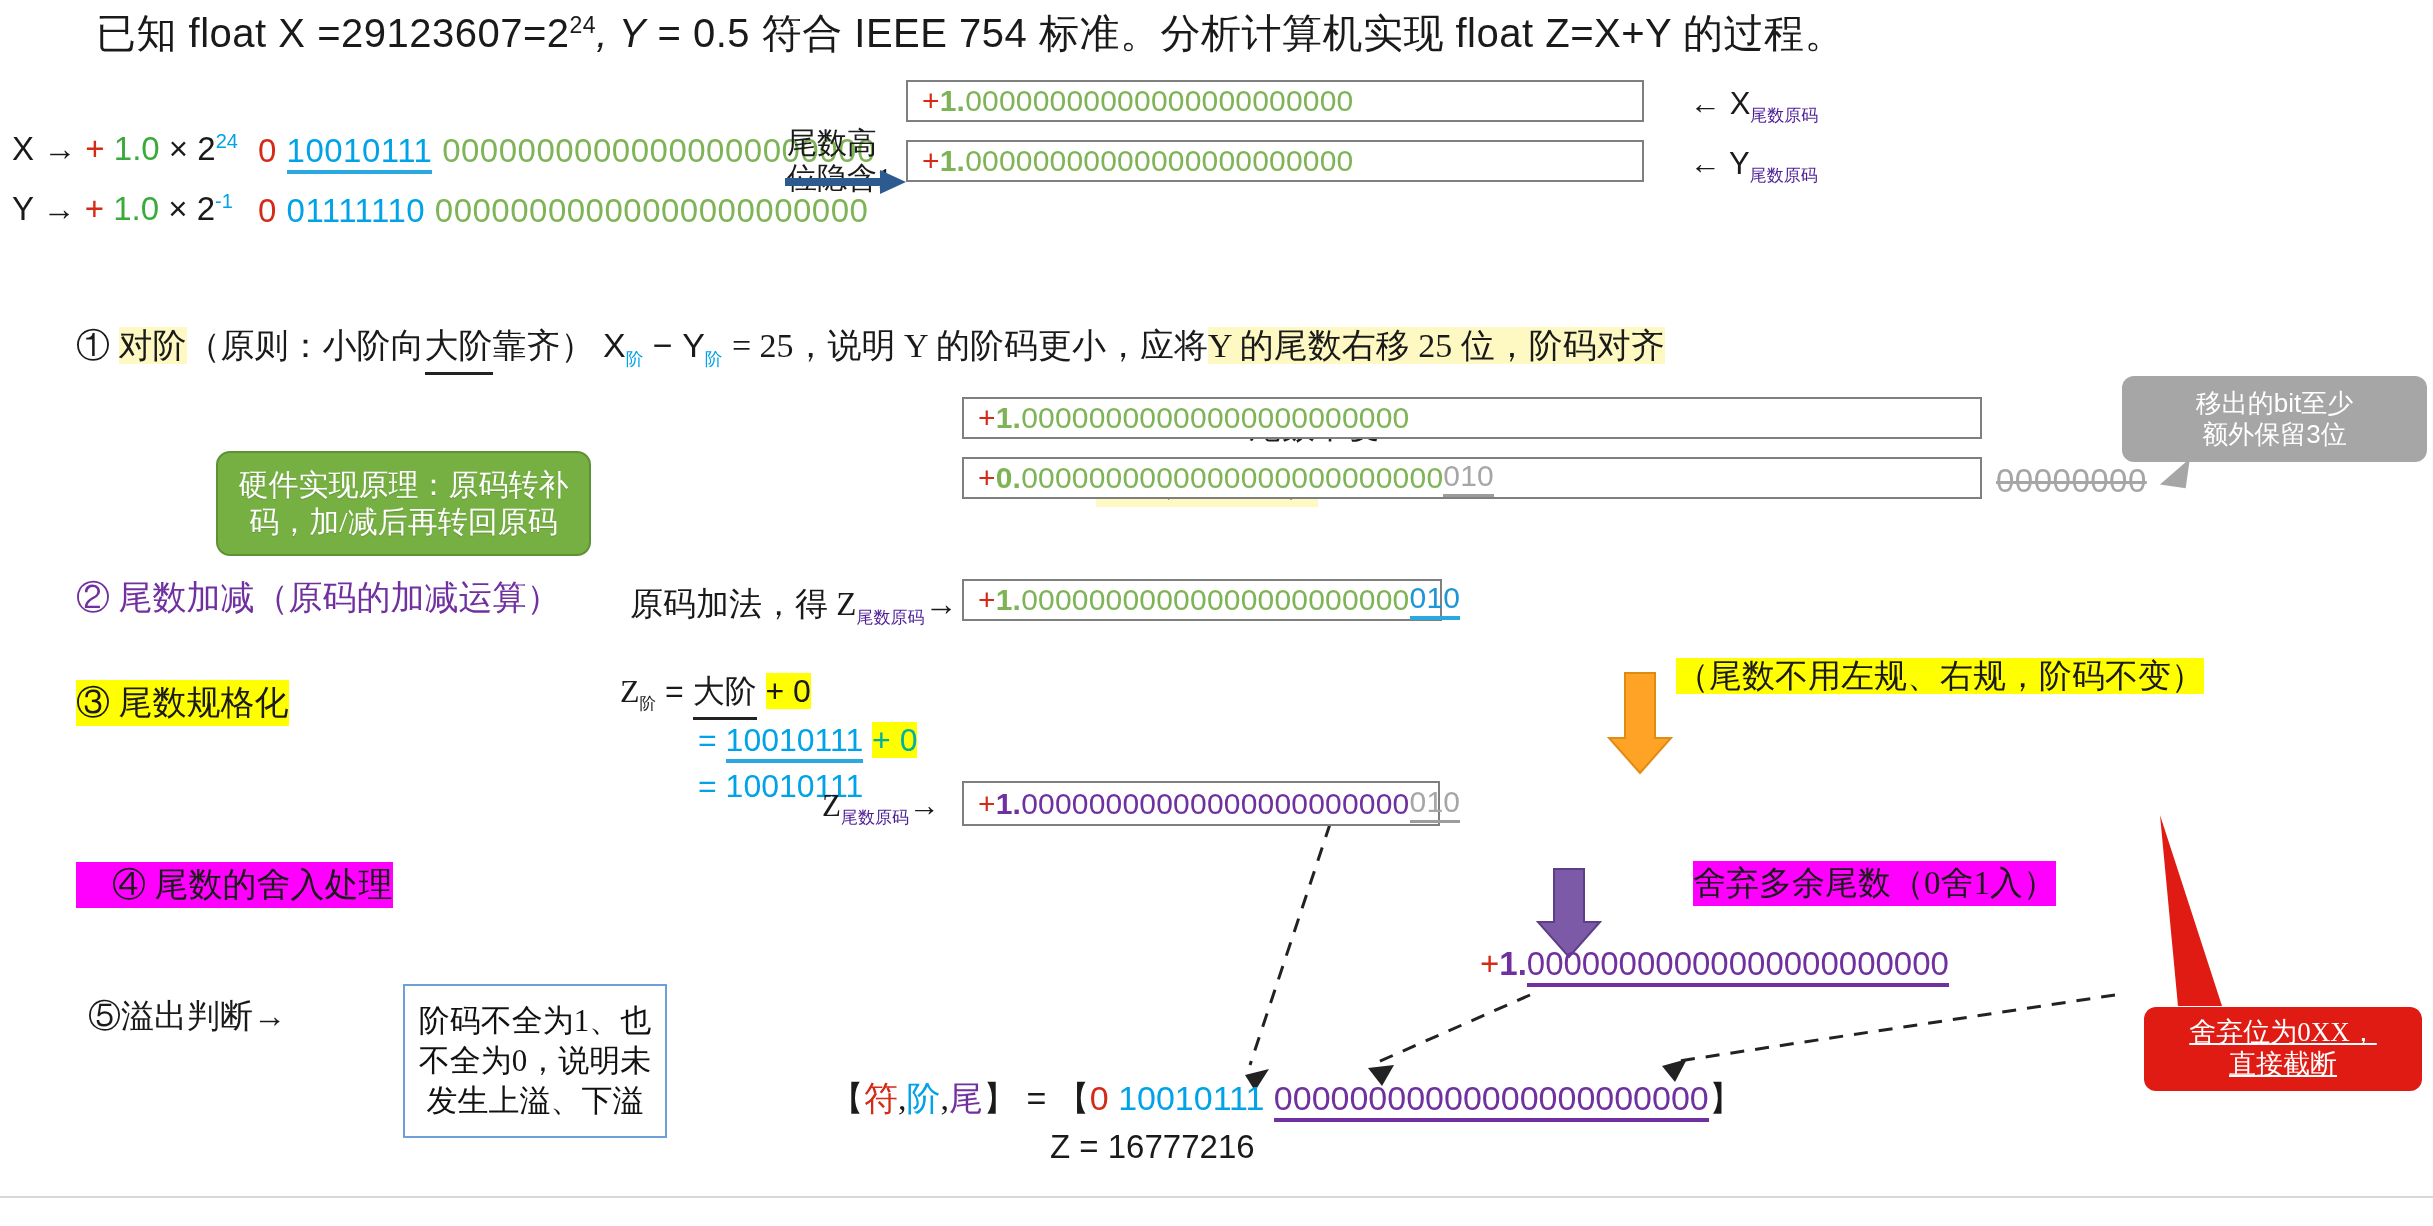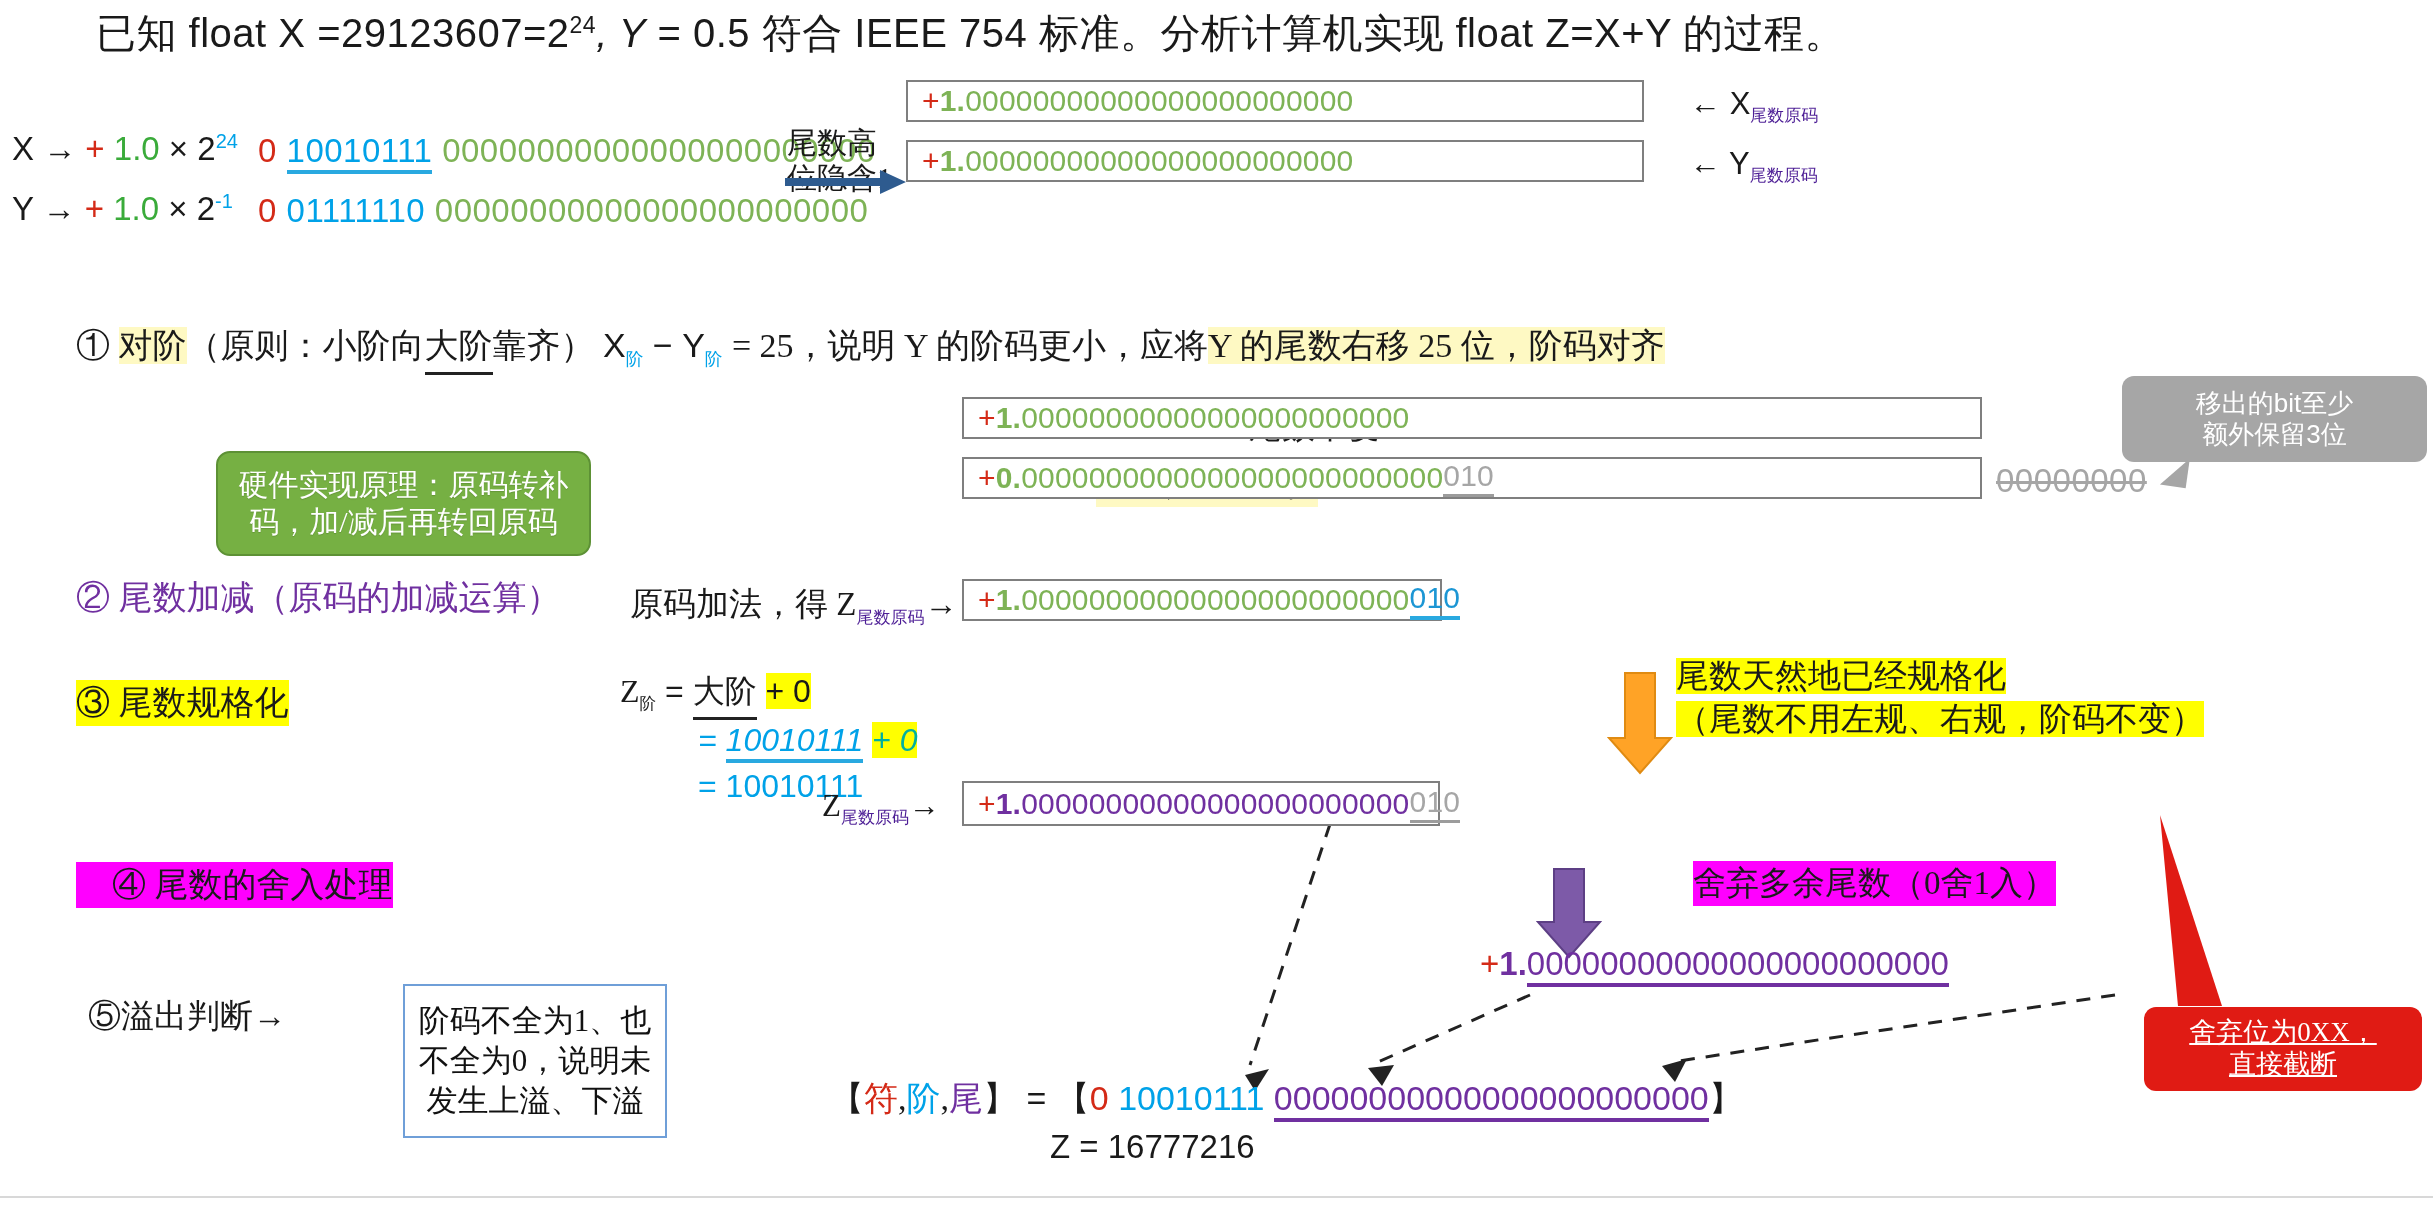--- a/index.html
+++ b/index.html
@@ -237,21 +237,21 @@
   <span>③</span> <span>尾数规格化</span>
 </div>
 
 <div class="abs" style="left:620px;top:668px;font-size:32px;line-height:1.45;">
   <div>
     <span class="serif">Z</span><span class="sub serif">阶</span>
     <span>=</span>
     <span class="serif u-black">大阶</span>
     <span class="hl-yellow">+ 0</span>
   </div>
-  <div style="padding-left:78px;font-style:italic;">
+  <div style="padding-left:78px;">
     <span class="c-blue">=</span>
     <span class="c-blue u-blue">10010111</span>
     <span class="hl-yellow c-teal">+ 0</span>
   </div>
   <div style="padding-left:78px;">
     <span class="c-blue">=</span>
     <span class="c-blue">10010111</span>
   </div>
 </div>
 
@@ -259,21 +259,20 @@
   <span>Z</span><span class="redsub">尾数原码</span><span style="font-family:'Liberation Sans',sans-serif;">→</span>
 </div>
 <div class="abs mbox" style="left:962px;top:781px;width:478px;height:45px;">
   <span class="c-red">+</span>
     <b class="c-purple">1.</b>
     <span class="c-purple">00000000000000000000000</span>
     <span class="c-gray u-gray">010</span>
 </div>
 
 <div class="abs serif" style="left:1676px;top:655px;font-size:33px;line-height:1.3;">
-  <div><span class="hl-yellow">尾数天然地已经规格化</span></div>
   <div><span class="hl-yellow">（尾数不用左规、右规，阶码不变）</span></div>
 </div>
 
 <div class="abs serif hl-magenta" style="left:76px;top:862px;font-size:34px;padding-left:36px;">
   <span>④</span> <span>尾数的舍入处理</span>
 </div>
 
 <div class="abs serif hl-magenta" style="left:1693px;top:861px;font-size:33px;">
   <span>舍弃多余尾数（0舍1入）</span>
 </div>

